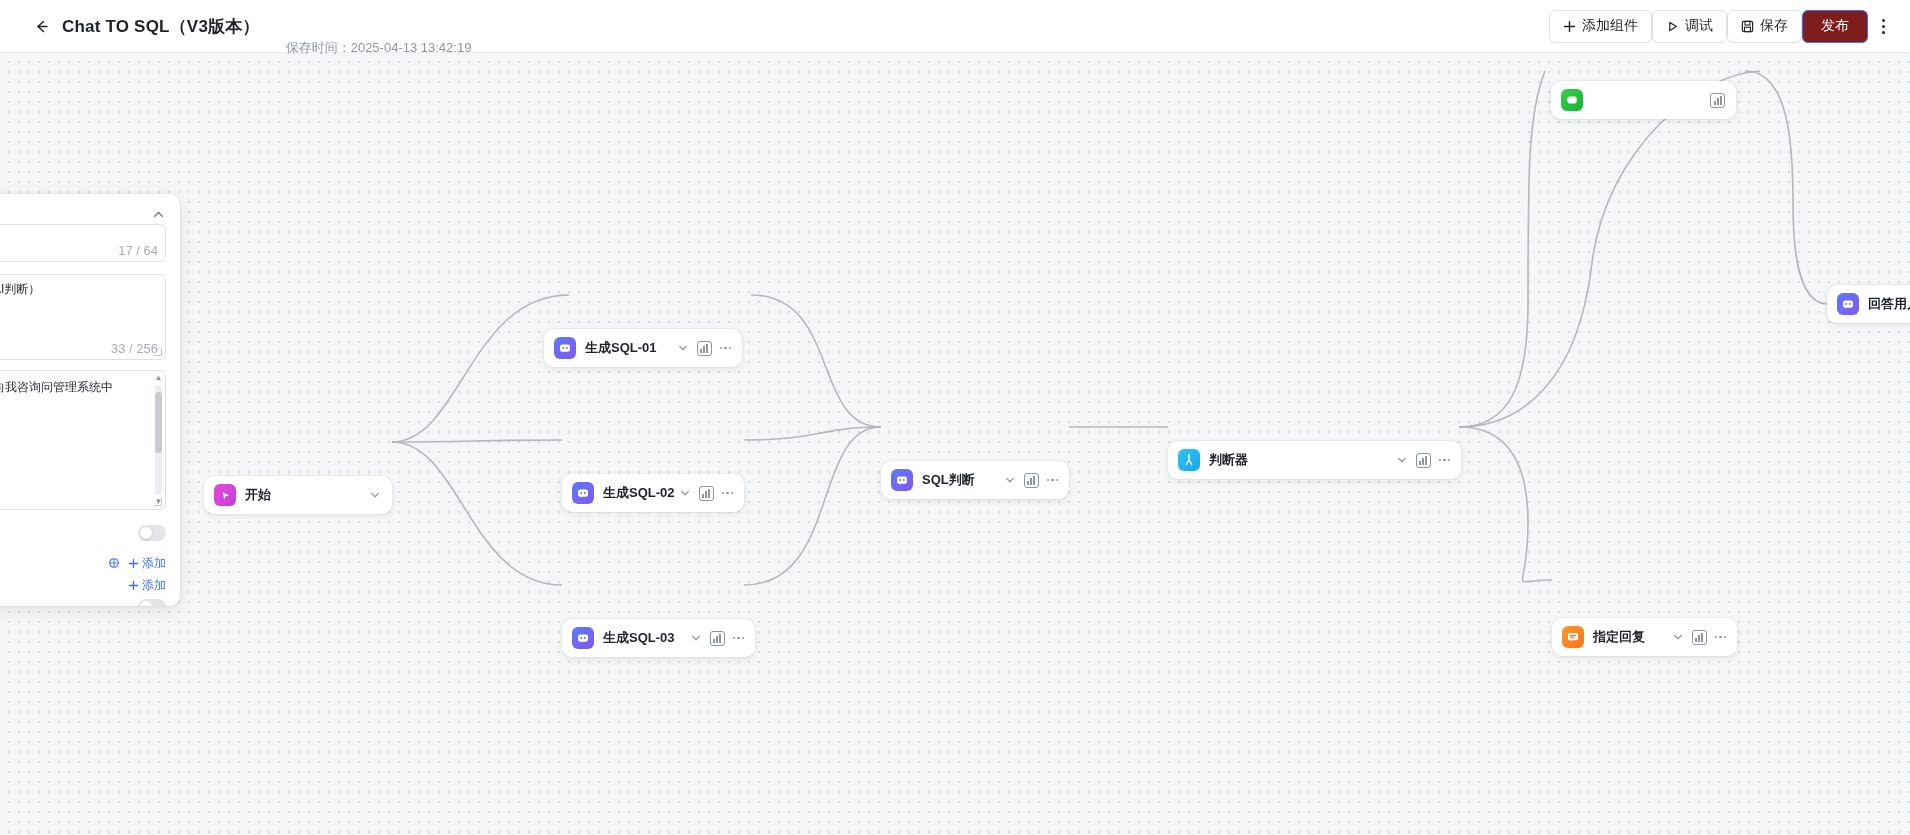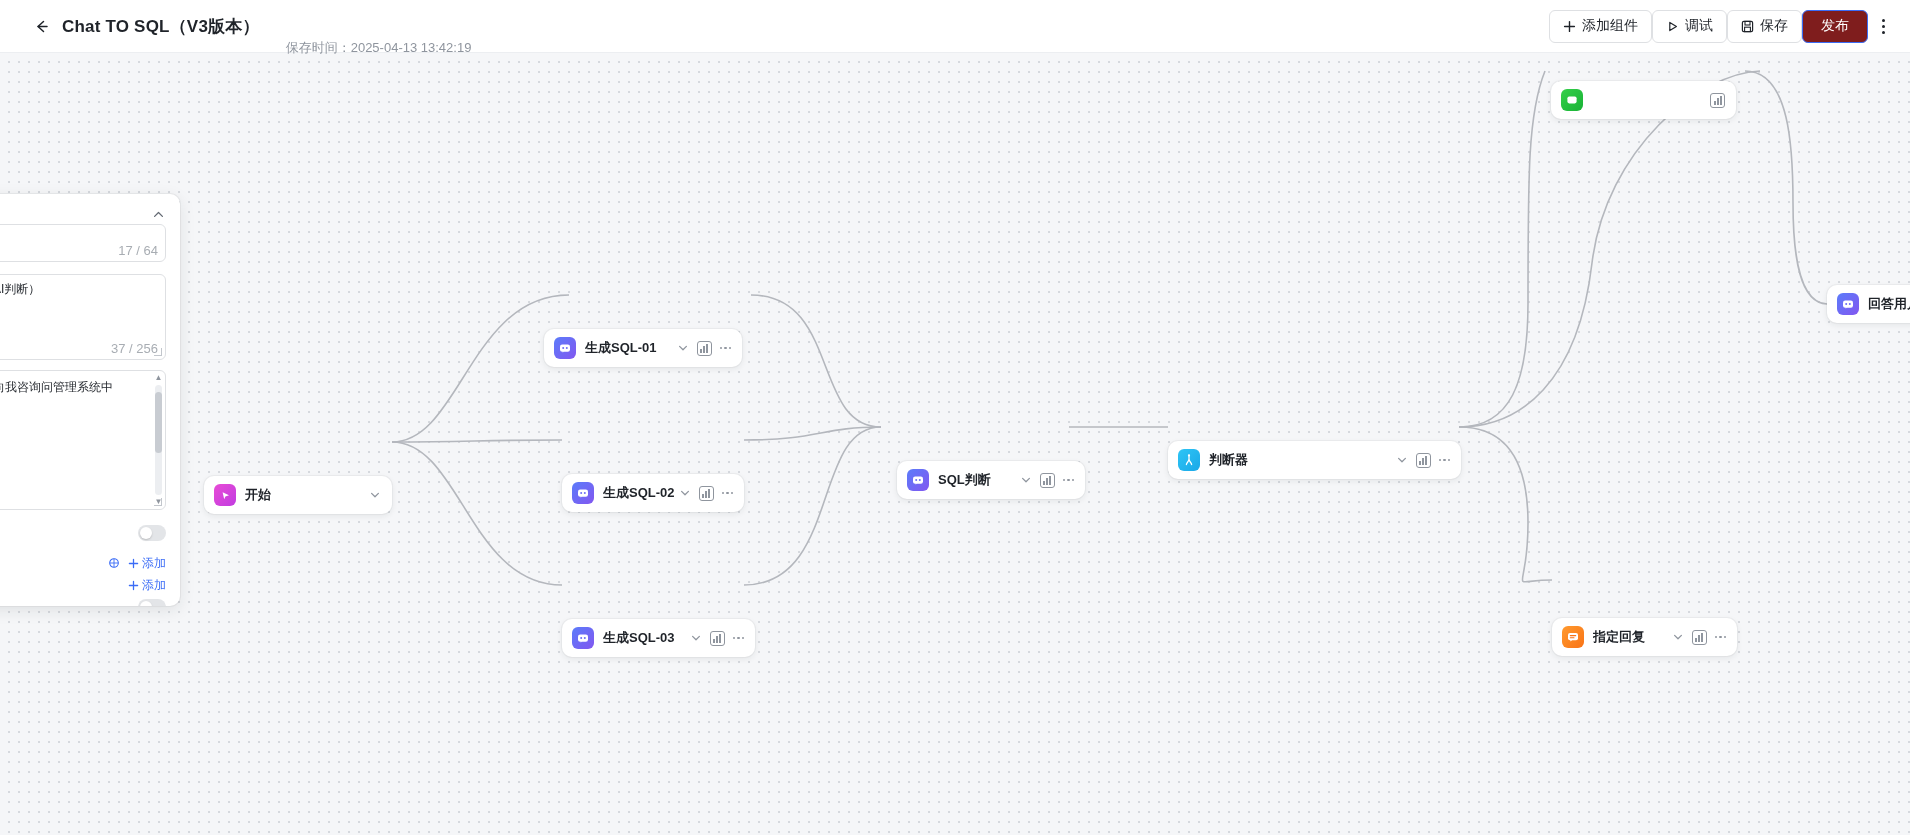--- a/index.html
+++ b/index.html
@@ -366,21 +366,21 @@
               <i></i>
               <i></i>
             </span>
             <span class="na-dots">
               <i></i>
               <i></i>
               <i></i>
             </span>
           </div>
         </div>
-        <div class="node" style="left: 881px; top: 408px; width: 188px; height: 38px; margin-left: 16px;">
+        <div class="node" style="left: 881px; top: 408px; width: 188px; height: 38px;">
           <div class="node-icon ic-llm">
             <svg width="14" height="14" viewBox="0 0 14 14" fill="none">
               <rect x="2" y="3.4" width="10" height="7.4" rx="2.2" fill="#fff"></rect>
               <circle cx="5.2" cy="7" r="1" fill="#6a6bf5"></circle>
               <circle cx="8.8" cy="7" r="1" fill="#6a6bf5"></circle>
               <path d="M4.6 11.6 L6.3 10.6 H4.6 Z" fill="#fff"></path>
             </svg>
           </div>
           <div class="node-label">SQL判断</div>
           <div class="node-actions">
@@ -493,21 +493,21 @@
       </svg>
     </div>
 
     <div class="field" id="field-name">
       <div class="fvalue"></div>
       <div class="counter">17 / 64</div>
     </div>
 
     <div class="field" id="field-desc">
       <div class="fvalue">（引入多次生成和AI判断）</div>
-      <div class="counter">37 / 256</div>
+      <div class="counter">33 / 256</div>
       <div class="resize-grip"></div>
     </div>
 
     <div class="field" id="field-prompt">
       <div class="fvalue">悟小助手，您可以向我咨询问管理系统中
 
 语极</div>
       <div class="vscroll">
         <span class="arw">▲</span>
         <span class="track">

